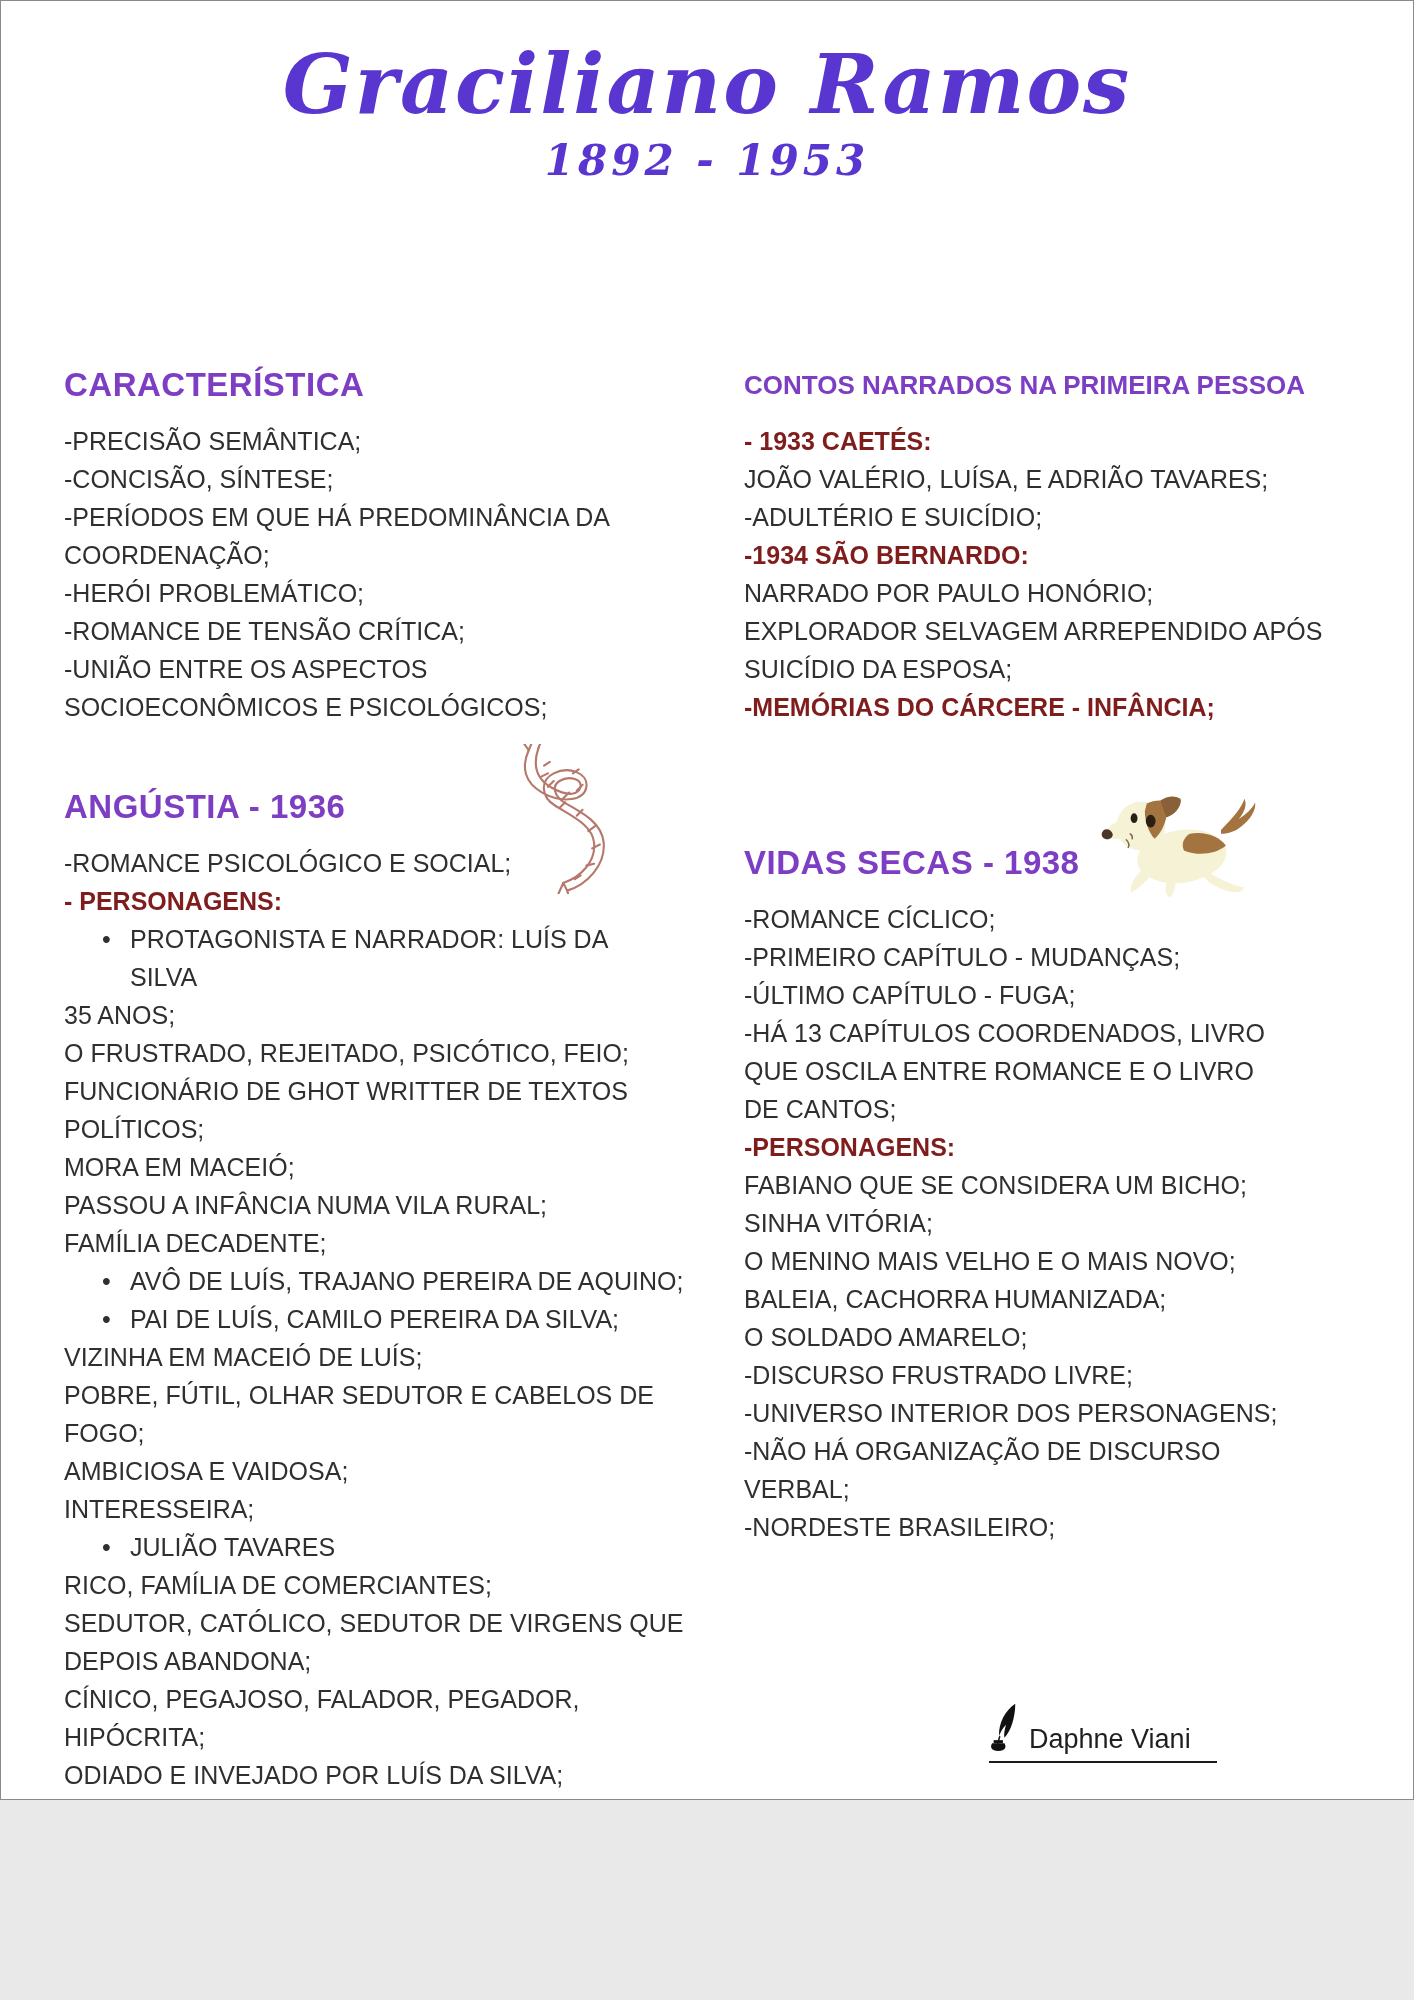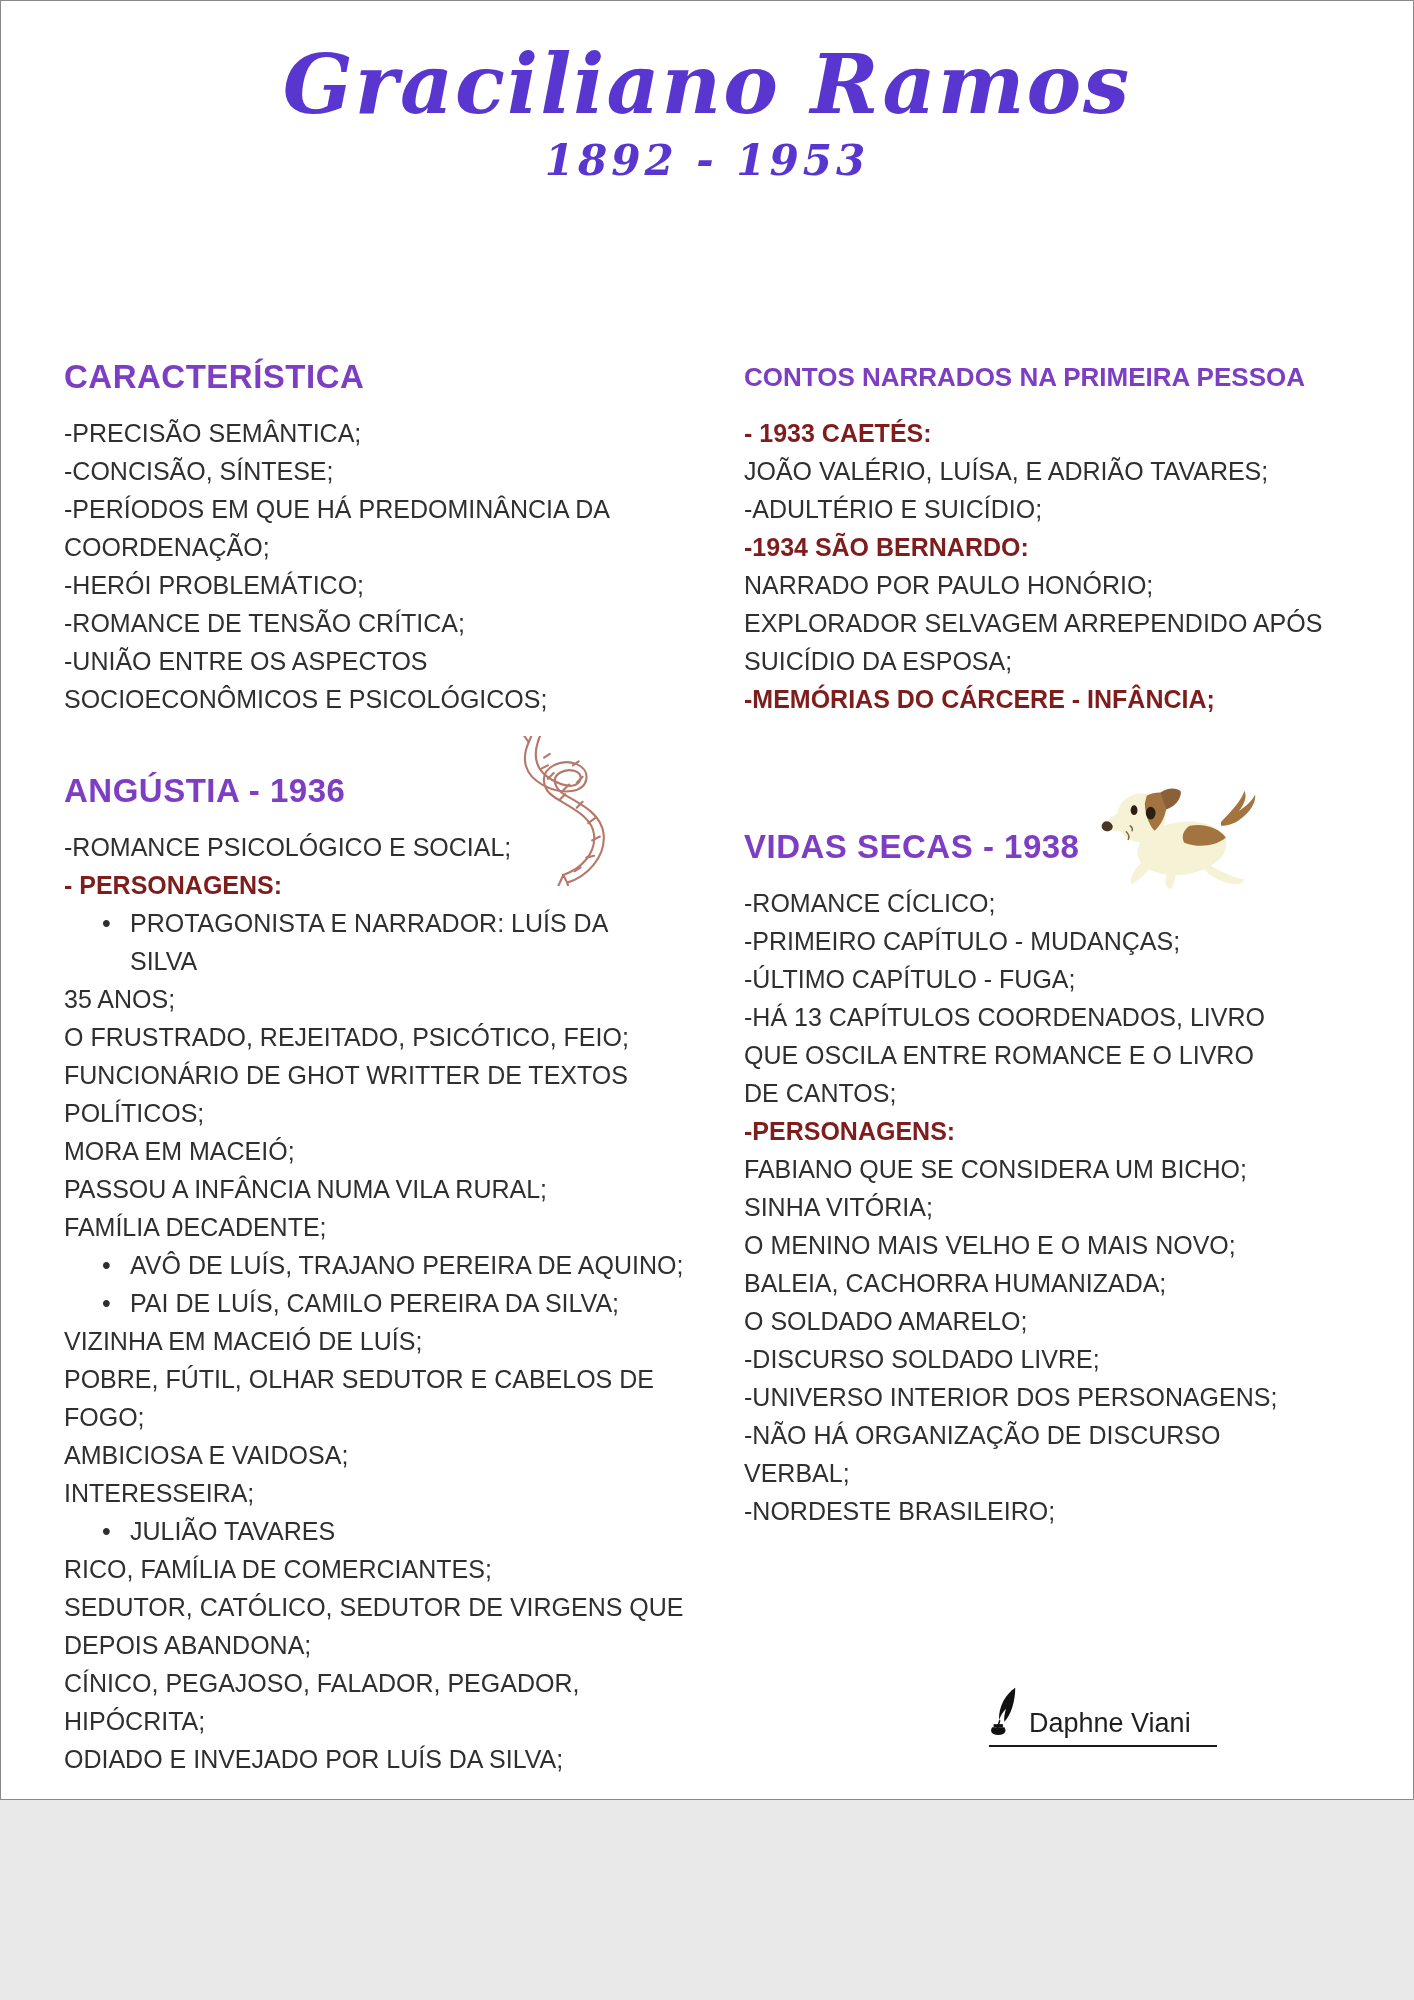--- a/index.html
+++ b/index.html
@@ -33,21 +33,21 @@
     display:grid;
     grid-template-columns:578px 618px;
     column-gap:102px;
     padding-left:63px;
     margin-top:168px;
     align-items:start;
   }
   .col{ display:flex; flex-direction:column; }
   .section{ position:relative; }
   .section h2{
-    margin:0 0 16px 0;
+    margin:8px 0 16px 0;
     font-size:33px; line-height:42px;
     font-weight:700; letter-spacing:.5px;
     color:#7d3ec3;
   }
   .section h2.small{ font-size:26px; letter-spacing:0; }
   .sec-angustia{ margin-top:52px; }
   .sec-vidas{ margin-top:108px; }
   
   .lines .line{
     font-size:25px; line-height:38px;
@@ -194,21 +194,21 @@
             <div class="line">-ÚLTIMO CAPÍTULO - FUGA;</div>
             <div class="line">-HÁ 13 CAPÍTULOS COORDENADOS, LIVRO</div>
             <div class="line">QUE OSCILA ENTRE ROMANCE E O LIVRO</div>
             <div class="line">DE CANTOS;</div>
             <div class="line bold">-PERSONAGENS:</div>
             <div class="line">FABIANO QUE SE CONSIDERA UM BICHO;</div>
             <div class="line">SINHA VITÓRIA;</div>
             <div class="line">O MENINO MAIS VELHO E O MAIS NOVO;</div>
             <div class="line">BALEIA, CACHORRA HUMANIZADA;</div>
             <div class="line">O SOLDADO AMARELO;</div>
-            <div class="line">-DISCURSO SOLDADO LIVRE;</div>
+            <div class="line">-DISCURSO FRUSTRADO LIVRE;</div>
             <div class="line">-UNIVERSO INTERIOR DOS PERSONAGENS;</div>
             <div class="line">-NÃO HÁ ORGANIZAÇÃO DE DISCURSO</div>
             <div class="line">VERBAL;</div>
             <div class="line">-NORDESTE BRASILEIRO;</div>
           </div>
 
         <div class="signature">
           <span>
             <svg width="34" height="58" viewBox="0 0 44 64">
               <path d="M34,2 C22,10 12,26 13,44 C15,38 18,33 22,29 C20,36 19,42 20,46 C28,38 34,20 34,2 Z" fill="#111"></path>

